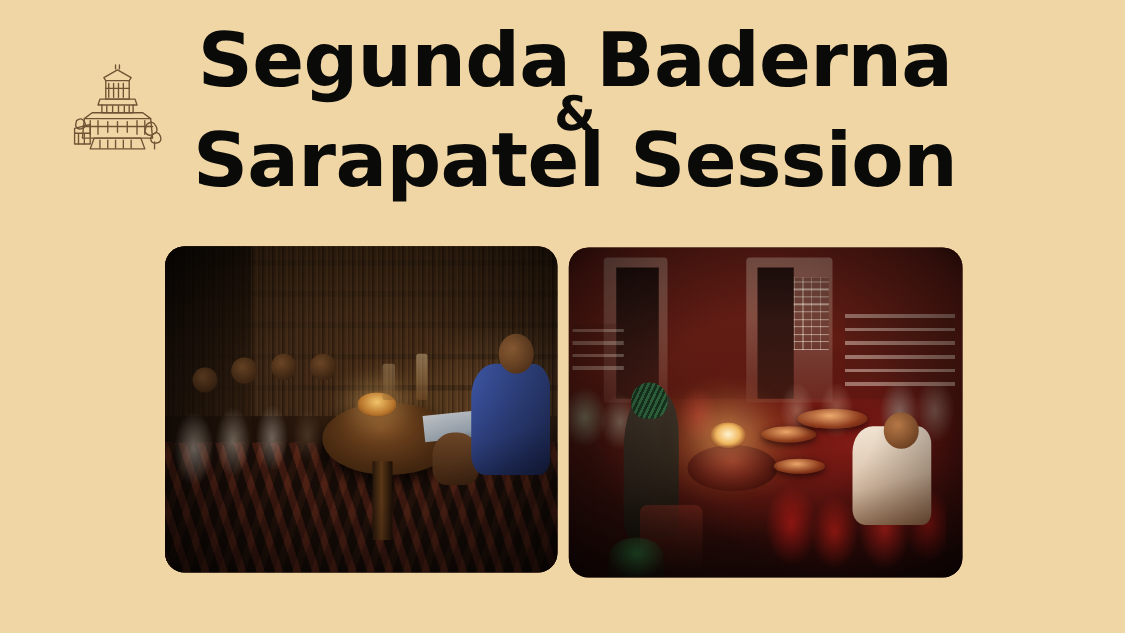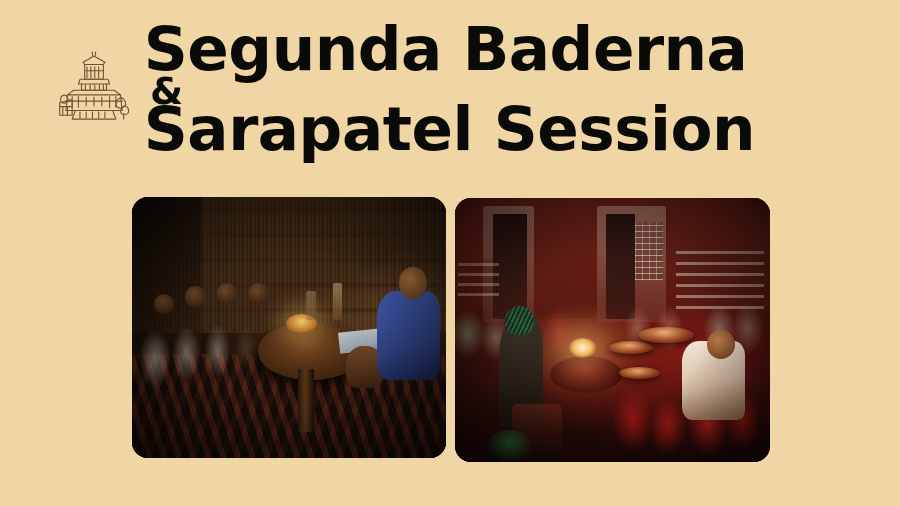--- a/index.html
+++ b/index.html
@@ -29,21 +29,21 @@
     height: 78px;
   }
   .logo svg { display: block; width: 100%; height: 100%; }
 
   
   .title-block {
     position: absolute;
     left: 150px;
     top: 22px;
     width: 620px;
-    text-align: left;
+    text-align: center;
     color: #0A0A08;
   }
   .title-line {
     font-family: "DejaVu Sans", sans-serif;
     font-weight: bold;
     letter-spacing: -0.5px;
     line-height: 0.93;
     white-space: nowrap;
   }
   .title-line-1 {

